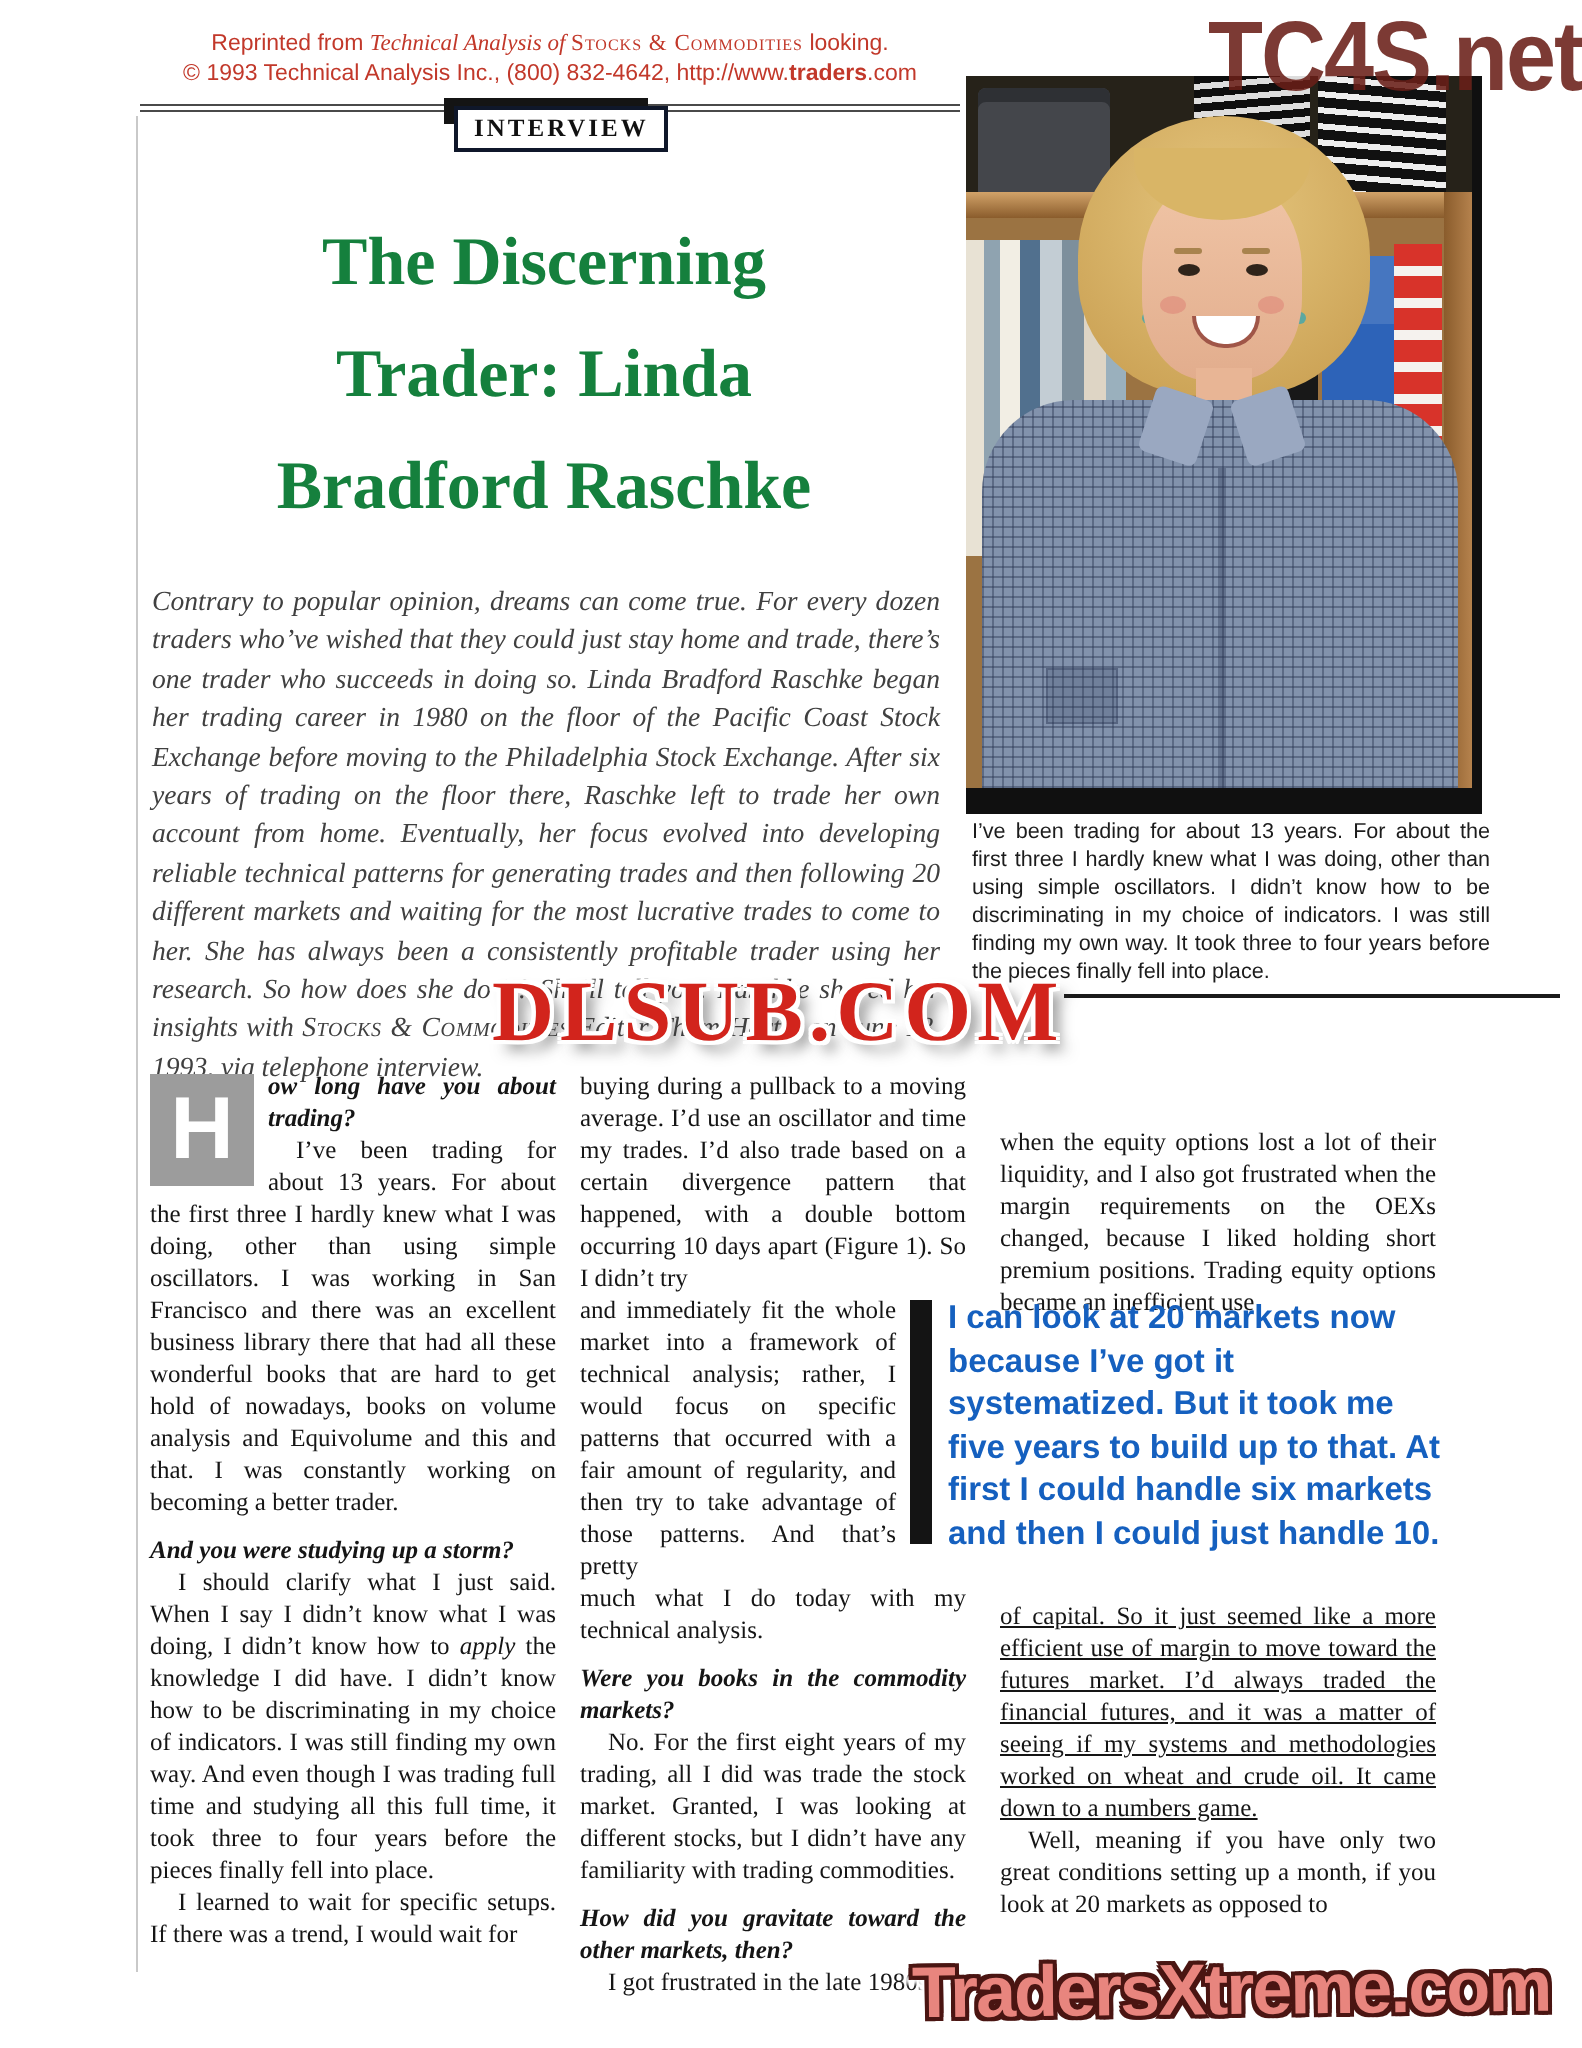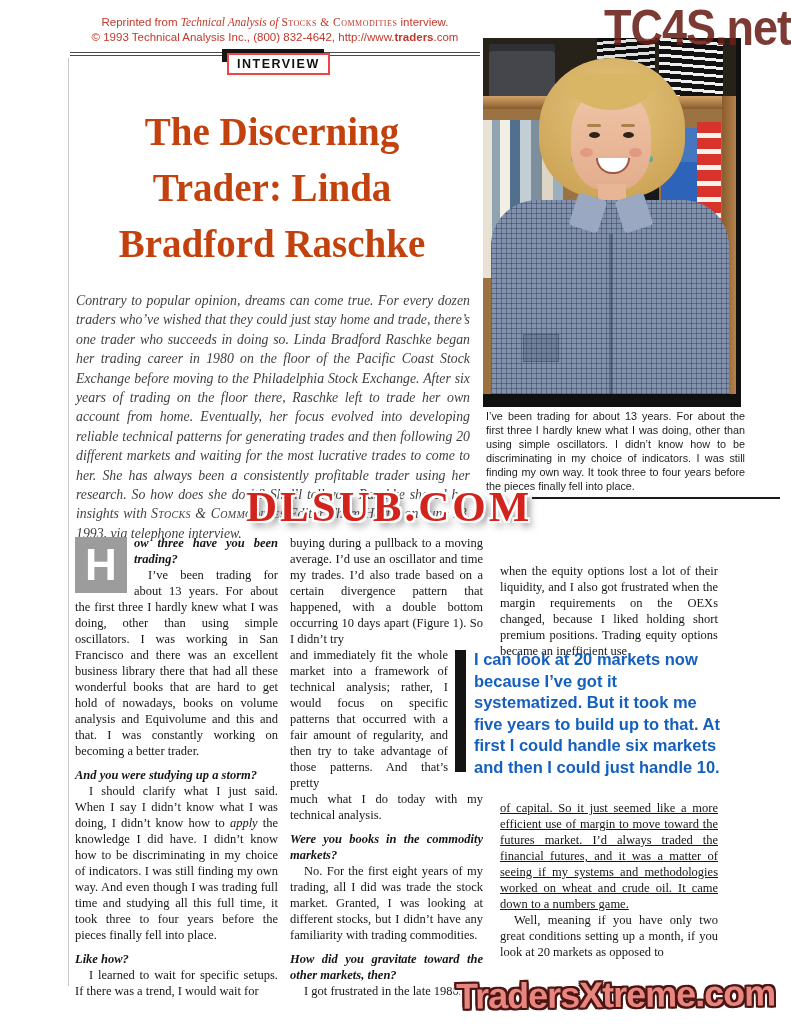--- a/index.html
+++ b/index.html
@@ -10,44 +10,44 @@
   
   .masthead{left:70px;top:15px;width:410px;text-align:center;color:#c2382a;
             font-family:"Liberation Sans",sans-serif;font-size:11.5px;line-height:15px;}
   .mh-italic{font-style:italic;font-family:"Liberation Serif",serif;margin-top:44px;}
   .mh-sc{font-variant:small-caps;font-family:"Liberation Serif",serif;letter-spacing:.5px;}
   .mh-bold{font-weight:bold;}
 
   .rule-a{left:70px;top:52px;width:410px;height:1px;background:#4a4a4a;}
   .rule-b{left:70px;top:55px;width:410px;height:1px;background:#4a4a4a;}
   .int-bar{left:222px;top:49px;width:102px;height:13px;background:#141414;}
-  .int-box{left:227px;top:53px;background:#fff;border:2px solid #ef4444;padding:2px 8px;
-           font-family:Liberation Sans, sans-serif;font-weight:bold;font-size:12.5px;
+  .int-box{left:227px;top:53px;background:#fff;border:2px solid #0f172a;padding:2px 8px;
+           font-family:Liberation Serif, serif;font-weight:bold;font-size:12.5px;
            letter-spacing:1.5px;color:#111;}
 
   .left-rule{left:68px;top:58px;width:1px;height:928px;background:#c9c9c9;}
 
   
   .wm-tc4s{left:580px;top:0px;width:211px;font-family:"Liberation Sans",sans-serif;
            font-weight:bold;font-size:45px;letter-spacing:-1px;color:rgba(106,31,24,.88);
            transform:scaleY(1.1);transform-origin:0 0;z-index:30;text-align:right;}
   .wm-dlsub{left:246px;top:482px;font-family:"Liberation Serif",serif;font-weight:bold;
             font-size:43px;letter-spacing:3px;color:#d2241c;z-index:30;
             text-shadow:-2px -2px 0 #fff,2px -2px 0 #fff,-2px 2px 0 #fff,2px 2px 0 #fff,
                         0 -2px 0 #fff,0 2px 0 #fff,-2px 0 0 #fff,2px 0 0 #fff,
                         5px 5px 7px rgba(60,60,60,.55);}
   .wm-tx{left:456px;top:974px;font-family:"Liberation Sans",sans-serif;font-weight:bold;
          font-size:36px;letter-spacing:-1px;color:#e8857e;z-index:30;transform:rotate(-.6deg);
          text-shadow:-2px -2px 0 #4a1512,2px -2px 0 #4a1512,-2px 2px 0 #4a1512,2px 2px 0 #4a1512,
                      0 -2px 0 #4a1512,0 2px 0 #4a1512,-2px 0 0 #4a1512,2px 0 0 #4a1512,
                      -4px -4px 2px #fff,4px 4px 2px #fff,4px -4px 2px #fff,-4px 4px 2px #fff;}
 
   
-  .title{left:72px;top:104px;width:400px;text-align:center;color:#c2410c;font-weight:bold;
-         font-size:39px;line-height:56px;font-family:"Liberation Serif",serif;}
+  .title{left:72px;top:104px;width:400px;text-align:center;color:#15803d;font-weight:bold;
+         font-size:34px;line-height:56px;font-family:"Liberation Serif",serif;}
   .intro{left:76px;top:291px;width:394px;font-style:italic;font-size:13.8px;line-height:19.4px;
          text-align:justify;color:#404040;}
   .intro .sc{font-variant:small-caps;letter-spacing:.3px;}
 
   
   .photo{left:483px;top:38px;width:258px;height:369px;background:#101010;z-index:5;}
   .ph-inner{position:absolute;left:0;top:0;width:253px;height:356px;background:#9b7342;overflow:hidden;}
   .ph-inner div{position:absolute;}
   .bk-top{left:0;top:0;width:253px;height:60px;background:#262219;}
   .bk-binder{left:6px;top:6px;width:66px;height:52px;background:#44464b;border-radius:4px 4px 0 0;
@@ -118,21 +118,21 @@
   .pq-bar{left:455px;top:650px;width:11px;height:122px;background:#141414;z-index:6;}
   .pq-text{left:474px;top:649px;width:252px;font-family:"Liberation Sans",sans-serif;font-weight:bold;
            font-size:16.5px;line-height:21.5px;color:#1560bf;z-index:6;}
 </style>
 </head>
 <body>
 
 <div class="page">
 
   <div class="abs masthead">
-    <div><span>Reprinted from </span><span class="mh-italic">Technical Analysis of </span><span class="mh-sc">Stocks &amp; Commodities</span><span> interview.</span></div>
+    <div><span>Reprinted from </span><span class="mh-italic">Technical Analysis of </span><span class="mh-sc">Stocks &amp; Commodities</span><span> looking.</span></div>
     <div><span>© 1993 Technical Analysis Inc., (800) 832-4642, http://www.</span><span class="mh-bold">traders</span><span>.com</span></div>
   </div>
 
   <div class="abs rule-a"></div>
   <div class="abs rule-b"></div>
   <div class="abs int-bar"></div>
   <div class="abs int-box">INTERVIEW</div>
   <div class="abs left-rule"></div>
 
   <div class="abs wm-tc4s">TC4S.net</div>
@@ -181,25 +181,24 @@
   </div>
 
   <div class="abs caption"><span>I’ve been trading for about 13 years. For about the first three I hardly knew what I was doing, other than using simple oscillators. I didn’t know how to be discriminating in my choice of indicators. I was still finding my own way. It took three to four years before the pieces finally fell into place.</span></div>
   <div class="abs caption-rule"></div>
 
   <div class="abs pq-bar"></div>
   <div class="abs pq-text">I can look at 20 markets now because I’ve got it systematized. But it took me five years to build up to that. At first I could handle six markets and then I could just handle 10.</div>
 
   <div class="col col1">
     <div class="dropcap">H</div>
-    <div class="q first">ow three have you been trading?</div>
+    <div class="q first">ow long have you about trading?</div>
     <div class="para">I’ve been trading for about 13 years. For about the first three I hardly knew what I was doing, other than using simple oscillators. I was working in San Francisco and there was an excellent business library there that had all these wonderful books that are hard to get hold of nowadays, books on volume analysis and Equivolume and this and that. I was constantly working on becoming a better trader.</div>
     <div class="q">And you were studying up a storm?</div>
     <div class="para"><span>I should clarify what I just said. When I say I didn’t know what I was doing, I didn’t know how to </span><span class="inline-i">apply</span><span> the knowledge I did have. I didn’t know how to be discriminating in my choice of indicators. I was still finding my own way. And even though I was trading full time and studying all this full time, it took three to four years before the pieces finally fell into place.</span></div>
-    <div class="q">Like how?</div>
     <div class="para">I learned to wait for specific setups. If there was a trend, I would wait for</div>
   </div>
 
   <div class="col col2">
     <div class="para noind">buying during a pullback to a moving average. I’d use an oscillator and time my trades. I’d also trade based on a certain divergence pattern that happened, with a double bottom occurring 10 days apart (Figure 1). So I didn’t try</div>
     <div class="para noind narrow">and immediately fit the whole market into a framework of technical analysis; rather, I would focus on specific patterns that occurred with a fair amount of regularity, and then try to take advantage of those patterns. And that’s pretty</div>
     <div class="para noind">much what I do today with my technical analysis.</div>
     <div class="q">Were you books in the commodity markets?</div>
     <div class="para">No. For the first eight years of my trading, all I did was trade the stock market. Granted, I was looking at different stocks, but I didn’t have any familiarity with trading commodities.</div>
     <div class="q">How did you gravitate toward the other markets, then?</div>

